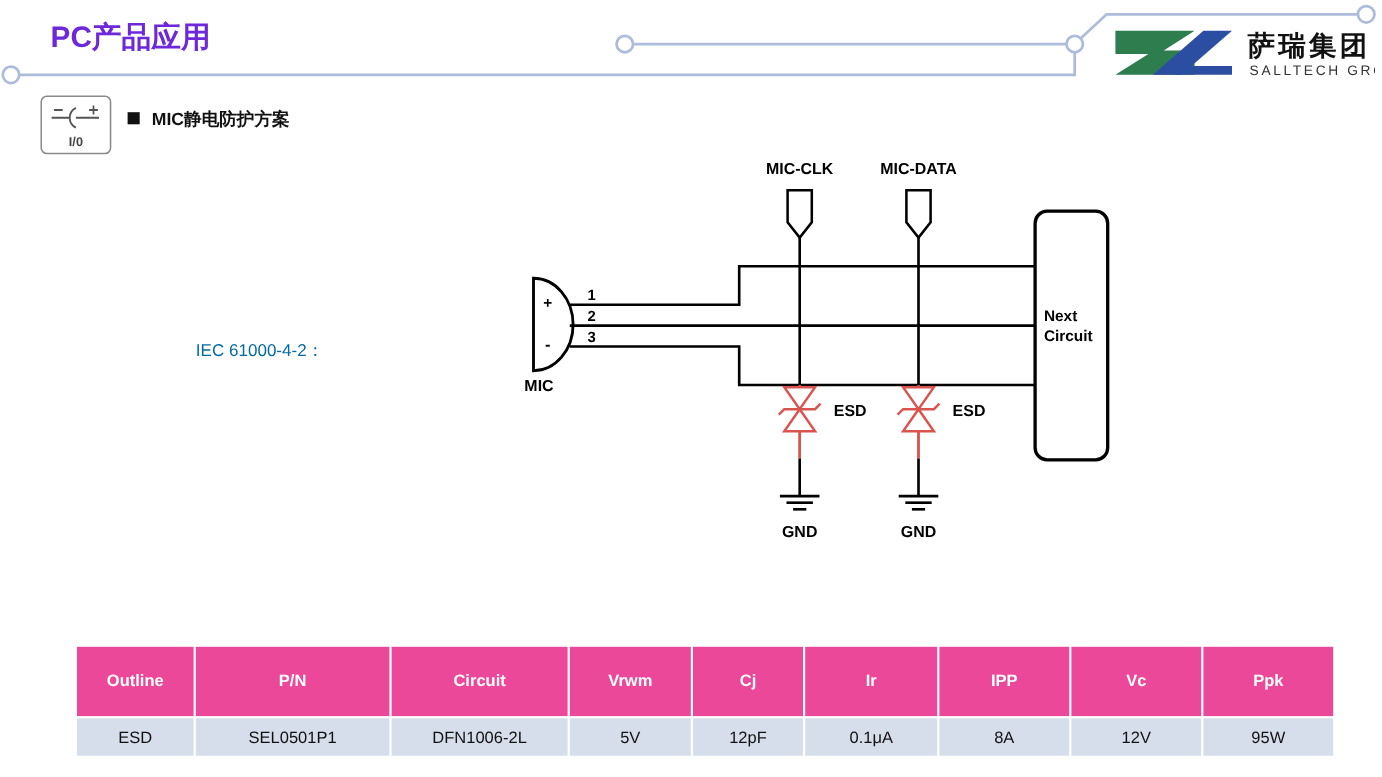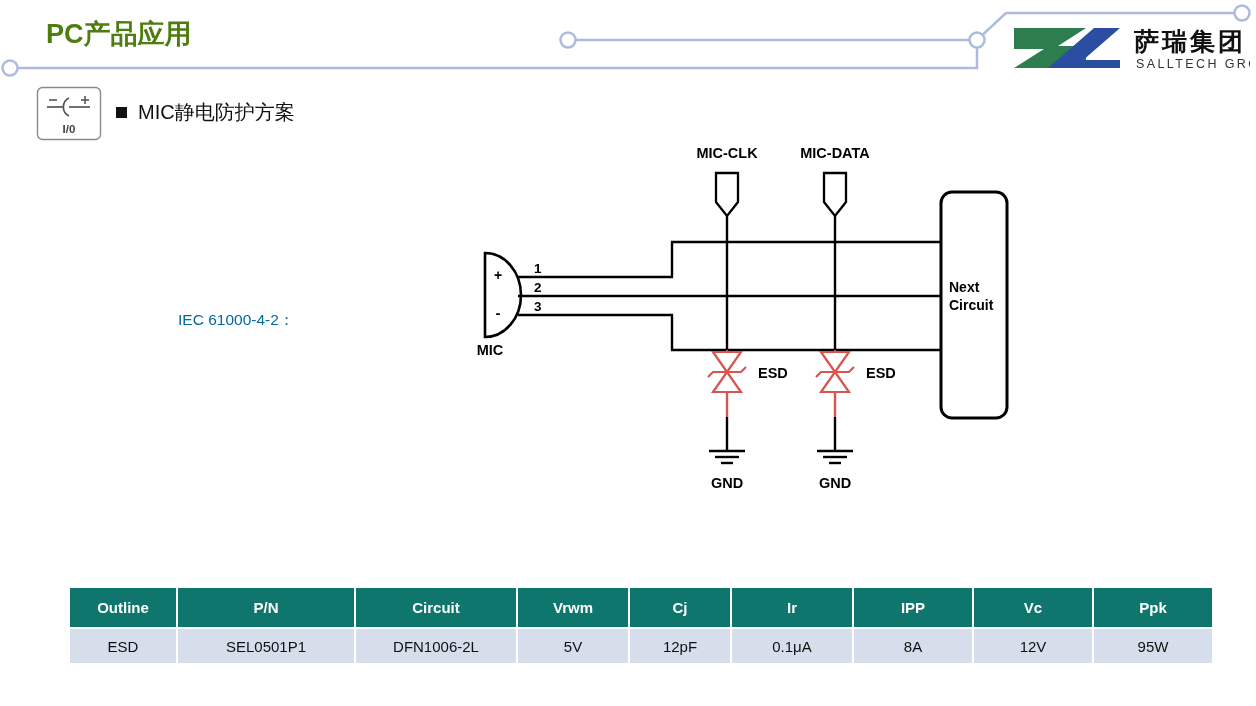--- a/index.html
+++ b/index.html
@@ -12,40 +12,40 @@
     overflow: hidden;
     font-family: "Liberation Sans", sans-serif;
   }
 
   
   #slide-title {
     position: absolute;
     left: 46px; top: 16px;
     font-size: 27px;
     font-weight: bold;
-    color: #4d7c0f;
+    color: #6d28d9;
     letter-spacing: 0px;
     white-space: nowrap;
   }
   #header-decor { position: absolute; left: 0; top: 0; }
 
   
   #brand-logo { position: absolute; left: 1010px; top: 22px; }
 
   
   #io-badge {
     position: absolute;
     left: 36px; top: 86px;
     width: 66px; height: 55px;
   }
   #section-heading {
     position: absolute;
     left: 116px; top: 99px;
-    font-size: 20px;
-    font-weight: normal;
+    font-size: 16px;
+    font-weight: bold;
     color: #111111;
     white-space: nowrap;
   }
   #section-heading .bullet {
     display: inline-block;
     width: 11px; height: 11px;
     background: #111111;
     margin-right: 11px;
     vertical-align: 1px;
   }
@@ -66,28 +66,28 @@
   
   #parts-table {
     position: absolute;
     left: 68px; top: 586px;
     width: 1120px;
     border-collapse: separate;
     border-spacing: 2px 2px;
     table-layout: fixed;
   }
   #parts-table th {
-    background: #0f766e;
+    background: #ec4899;
     color: #ffffff;
     font-size: 15px;
     font-weight: bold;
     height: 31px;
     text-align: center;
     border: 0;
-    padding: 4px;
+    padding: 16px;
   }
   #parts-table td {
     background: #D6DEEC;
     color: #111111;
     font-size: 15px;
     font-weight: normal;
     height: 34px;
     text-align: center;
     border: 0;
     padding: 0;

